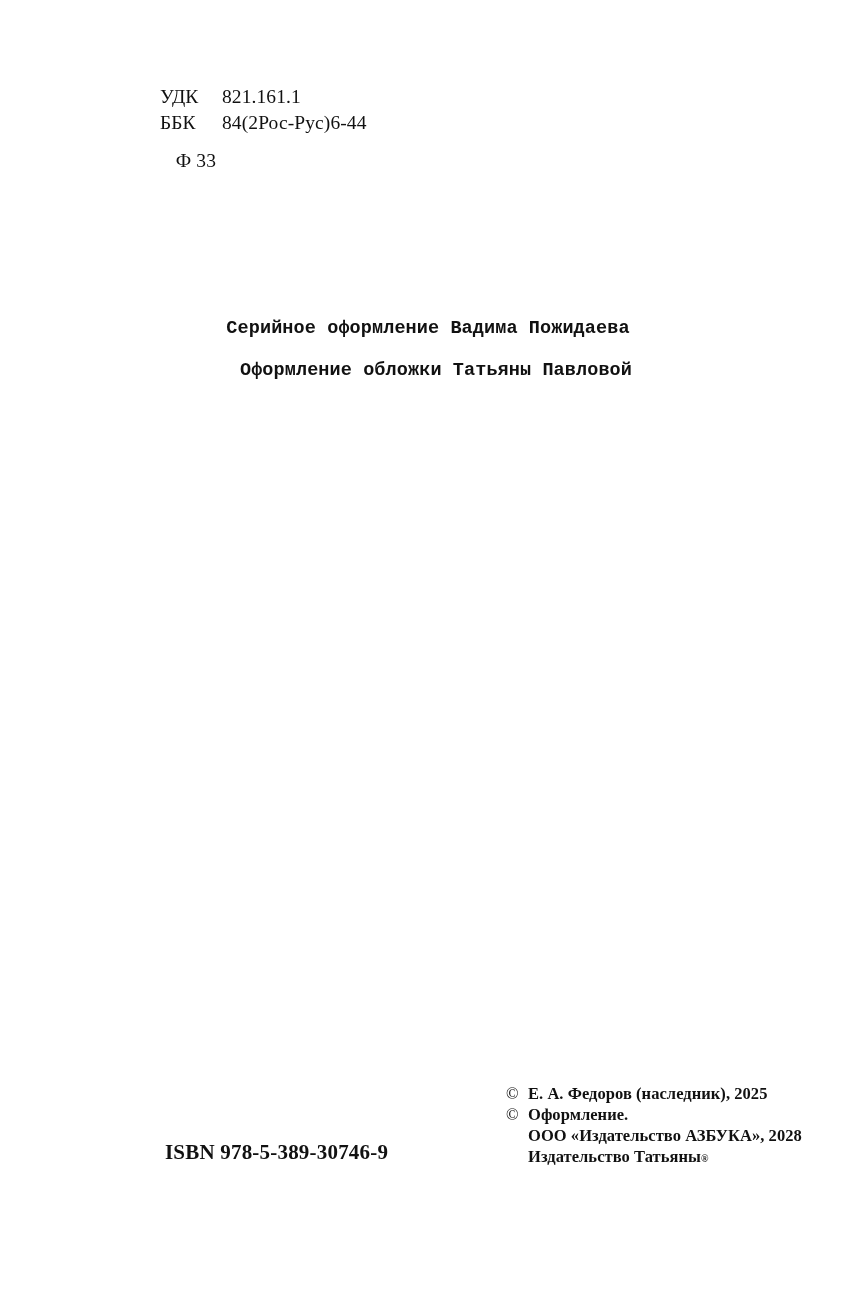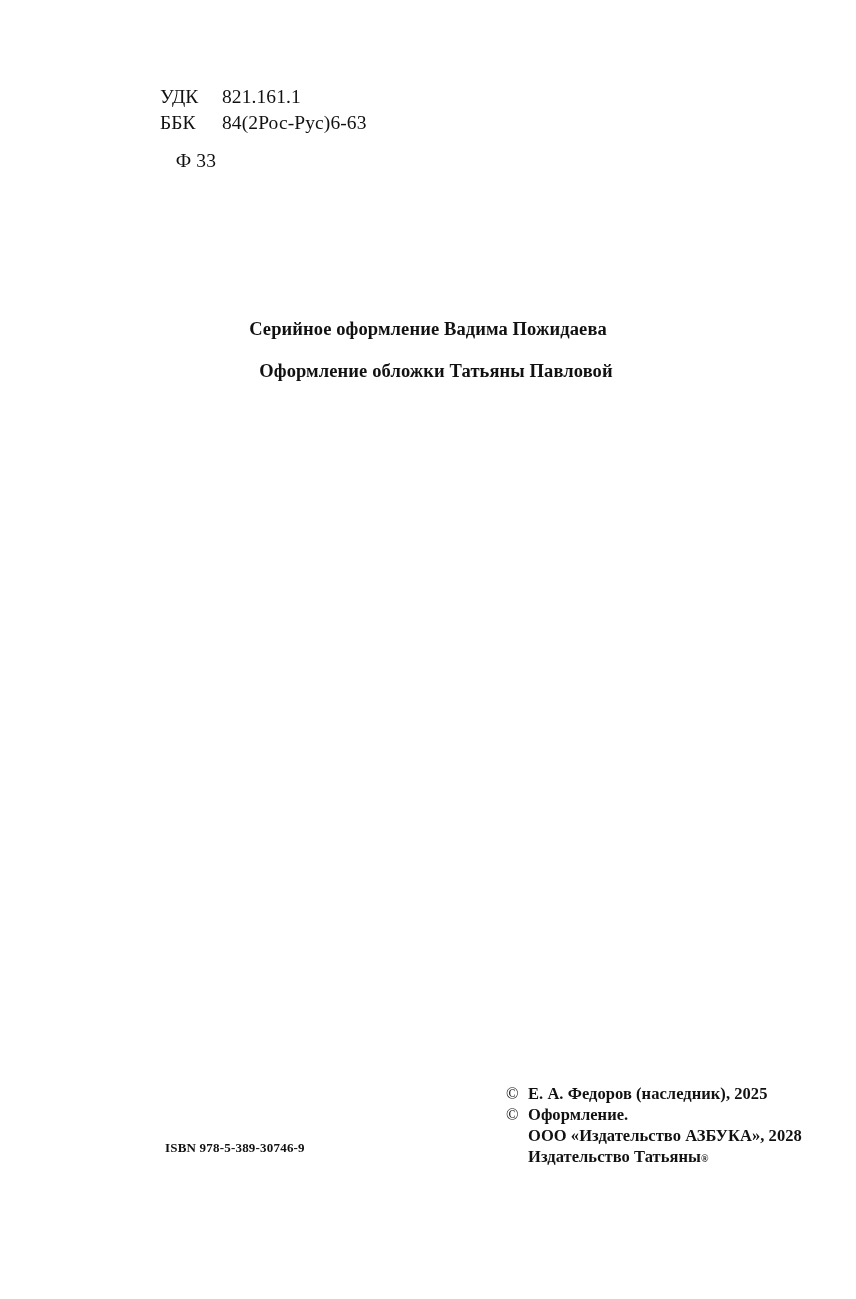--- a/index.html
+++ b/index.html
@@ -55,20 +55,21 @@
     left: 0;
     right: 0;
     top: 318px;
     text-align: center;
   }
   .credits .line {
     font-size: 18.5px;
     font-weight: bold;
     line-height: 22px;
     letter-spacing: 0.1px;
+    font-family: Liberation Mono, monospace;
   }
   .credits .line + .line {
     margin-top: 20px;
     margin-left: 16px;
   }
 
   
   .copyright {
     position: absolute;
     left: 474px;
@@ -99,38 +100,38 @@
     font-size: 10px;
     vertical-align: super;
     line-height: 0;
   }
 
   
   .isbn {
     position: absolute;
     left: 133px;
     top: 1140px;
-    font-size: 13px;
+    font-size: 21px;
     font-weight: bold;
     letter-spacing: 0.2px;
   }
 </style>
 </head>
 <body>
 
 <div class="page">
 
   <div class="classification">
     <div class="row">
       <span class="key">УДК</span>
       <span class="val">821.161.1</span>
     </div>
     <div class="row">
       <span class="key">ББК</span>
-      <span class="val">84(2Рос-Рус)6-63</span>
+      <span class="val">84(2Рос-Рус)6-44</span>
     </div>
     <div class="row indent">
       <span class="key">Ф 33</span>
       <span class="val"></span>
     </div>
   </div>
 
   <div class="credits">
     <div class="line">Серийное оформление Вадима Пожидаева</div>
     <div class="line">Оформление обложки Татьяны Павловой</div>

